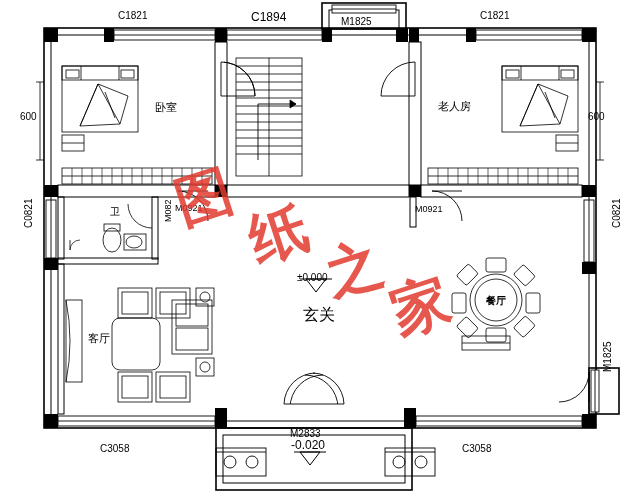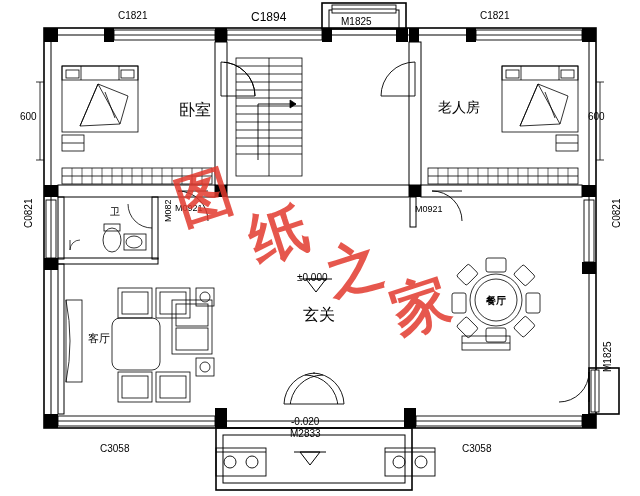--- a/index.html
+++ b/index.html
@@ -308,40 +308,40 @@
 </svg>
 
 <div class="lbl" style="left:118px;top:10px;font-size:10px;">C1821</div>
 <div class="lbl" style="left:251px;top:10px;font-size:12px;">C1894</div>
 <div class="lbl" style="left:341px;top:16px;font-size:10px;">M1825</div>
 <div class="lbl" style="left:480px;top:10px;font-size:10px;">C1821</div>
 
 <div class="lbl" style="left:20px;top:111px;font-size:10px;">600</div>
 <div class="lbl" style="left:588px;top:111px;font-size:10px;">600</div>
 
-<div class="lbl" style="left:155px;top:100px;font-size:16px;margin-left:24px;">卧室</div>
-<div class="lbl" style="left:438px;top:99px;font-size:14px;">老人房</div>
+<div class="lbl" style="left:155px;top:100px;font-size:11px;">卧室</div>
+<div class="lbl" style="left:438px;top:99px;font-size:11px;">老人房</div>
 
 <div class="lbl" style="left:23px;top:228px;font-size:10px;transform:rotate(-90deg);transform-origin:left top;">C0821</div>
 <div class="lbl" style="left:611px;top:228px;font-size:10px;transform:rotate(-90deg);transform-origin:left top;">C0821</div>
 
 <div class="lbl" style="left:110px;top:205px;font-size:10px;">卫</div>
 <div class="lbl" style="left:163px;top:222px;font-size:9px;transform:rotate(-90deg);transform-origin:left top;">M082</div>
 <div class="lbl" style="left:175px;top:203px;font-size:9px;">M0921</div>
 <div class="lbl" style="left:415px;top:204px;font-size:9px;">M0921</div>
 
 <div class="lbl" style="left:297px;top:265px;font-size:10px;margin-top:7px;">±0.000</div>
 <div class="lbl" style="left:303px;top:305px;font-size:16px;">玄关</div>
 <div class="lbl" style="left:486px;top:294px;font-size:10px;font-weight:bold;">餐厅</div>
 <div class="lbl" style="left:88px;top:331px;font-size:11px;font-family:Liberation Serif, serif;">客厅</div>
 
 <div class="lbl" style="left:602px;top:372px;font-size:10px;transform:rotate(-90deg);transform-origin:left top;">M1825</div>
 
 <div class="lbl" style="left:290px;top:428px;font-size:10px;">M2833</div>
-<div class="lbl" style="left:291px;top:416px;font-size:10px;">-0.020</div>
+<div class="lbl" style="left:291px;top:438px;font-size:12px;">-0.020</div>
 
 <div class="lbl" style="left:100px;top:443px;font-size:10px;">C3058</div>
 <div class="lbl" style="left:462px;top:443px;font-size:10px;">C3058</div>
 
 <div class="wm" style="left:176px;top:160px;font-size:56px;transform:rotate(-18deg);">图</div>
 <div class="wm" style="left:250px;top:196px;font-size:58px;transform:rotate(-18deg);">纸</div>
 <div class="wm" style="left:326px;top:232px;font-size:56px;transform:rotate(-18deg);">之</div>
 <div class="wm" style="left:392px;top:268px;font-size:58px;transform:rotate(-18deg);">家</div>
 
 </body></html>

